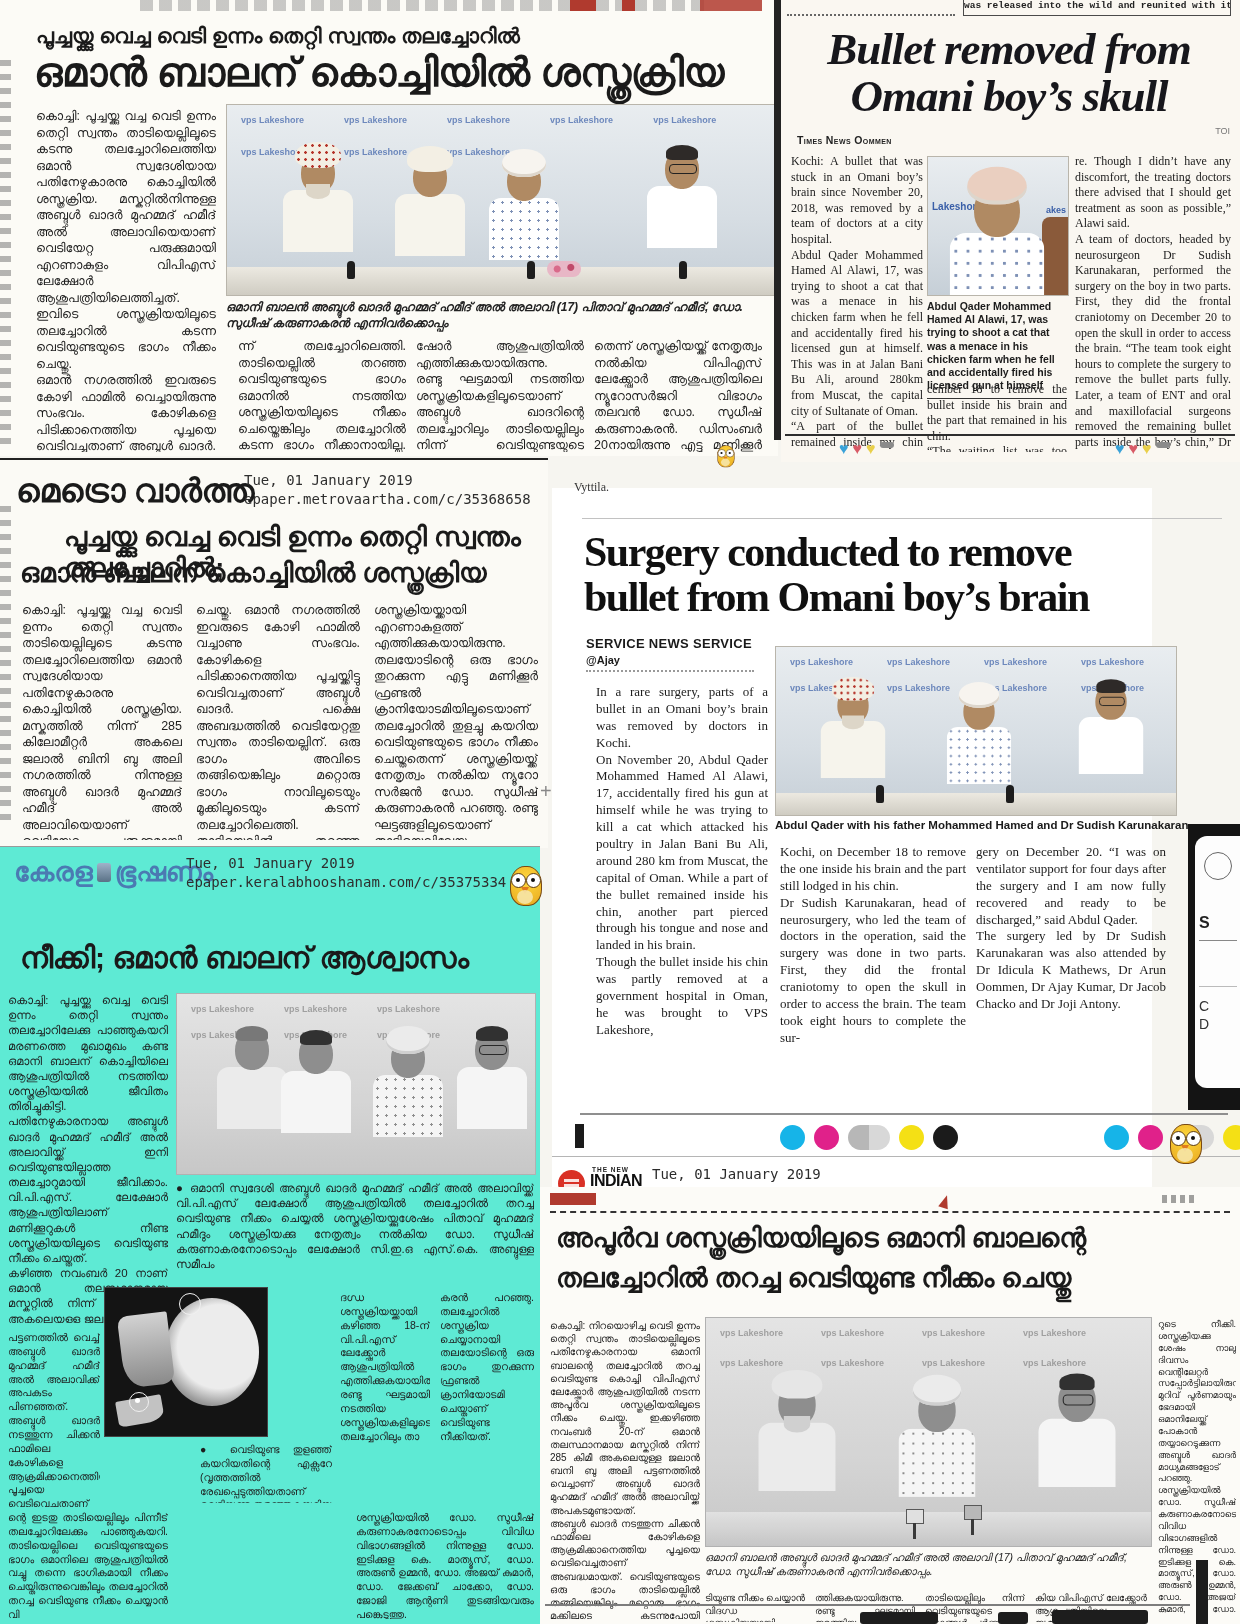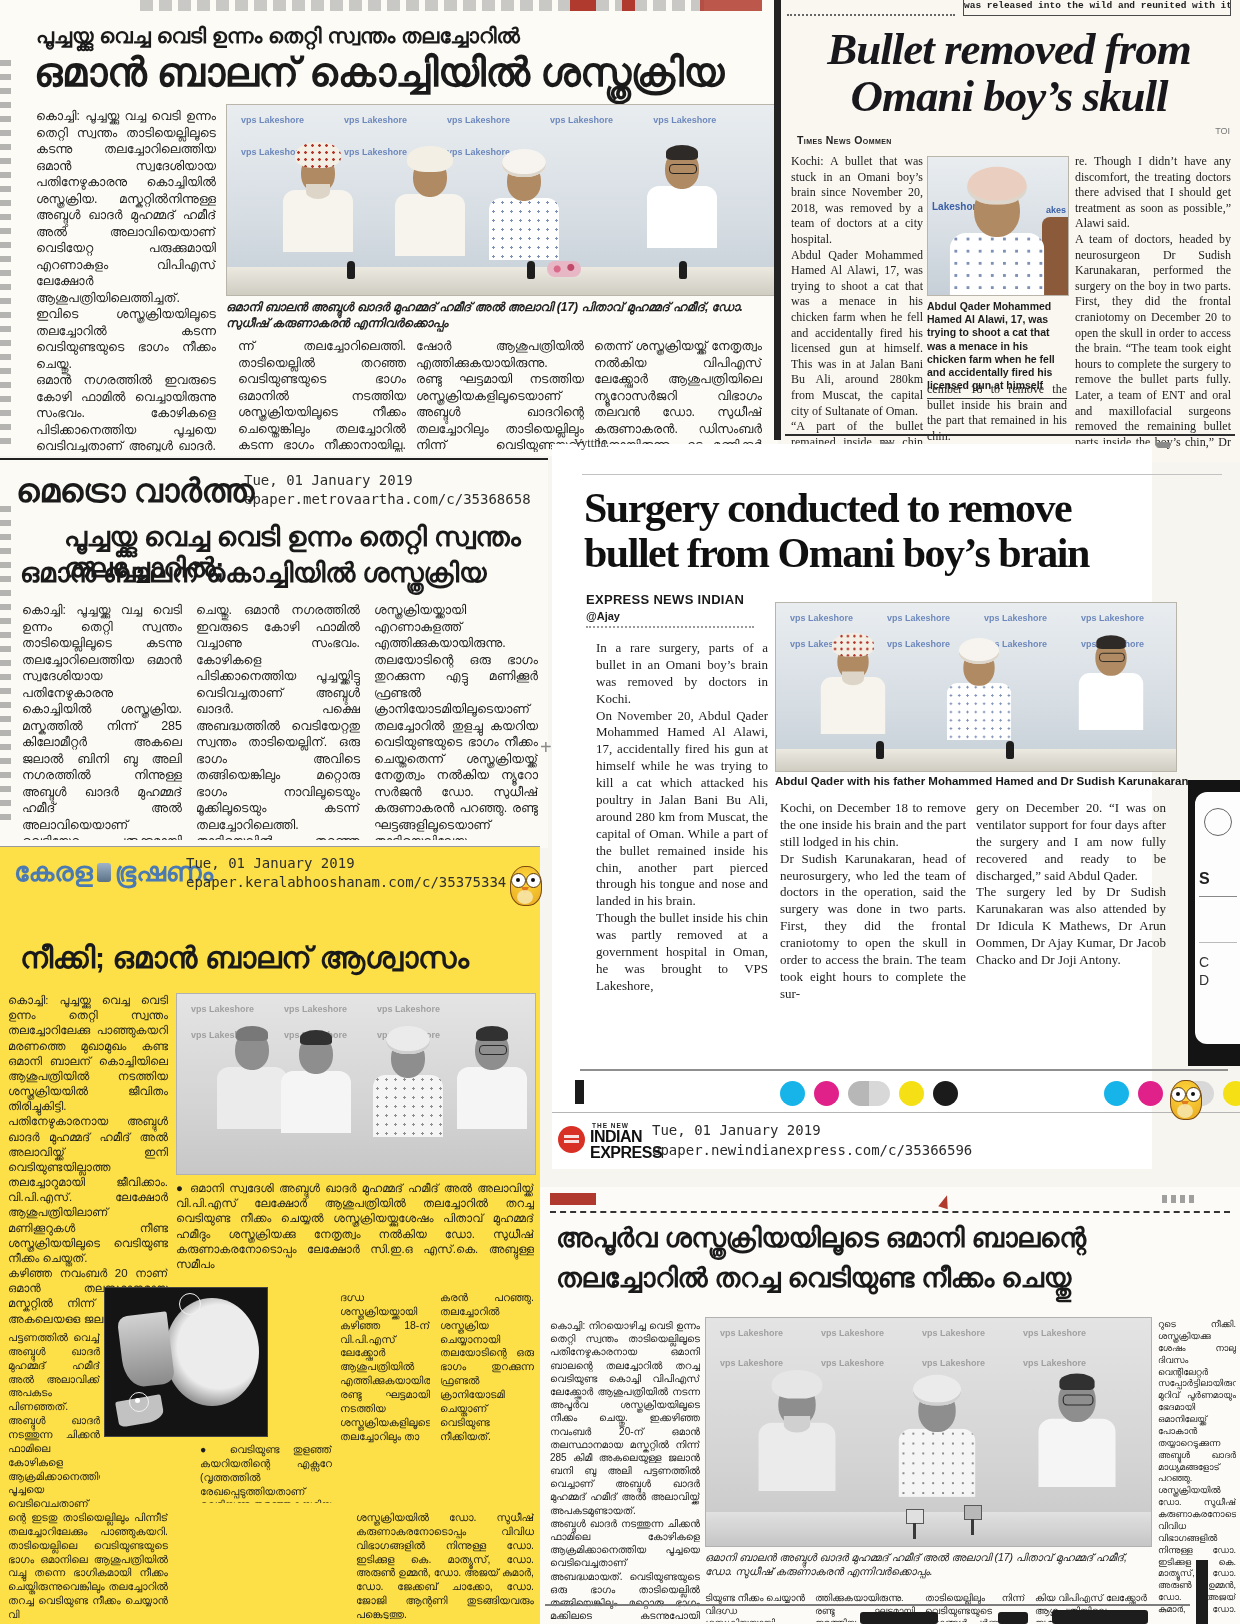--- a/index.html
+++ b/index.html
@@ -66,21 +66,21 @@
 
   
   #clipC{left:0;top:458px;width:548px;height:388px;background:#fbfaf5;border-top:2px solid #222;}
   .c-name{left:16px;top:12px;font-weight:800;font-size:33px;letter-spacing:-.5px;}
   .c-date{left:244px;top:12px;font-size:14px;color:#2e2e2e;}
   .c-url{left:244px;top:31px;font-size:14px;color:#2e2e2e;}
   .c-head{font-weight:800;font-size:27px;letter-spacing:-.3px;}
   .c-col{top:142px;height:238px;font-size:12.5px;}
 
   
-  #clipD{left:552px;top:444px;width:600px;height:725px;background:#ffffff;text-decoration:underline;}
+  #clipD{left:552px;top:488px;width:600px;height:725px;background:#ffffff;text-decoration:underline;}
   .d-note{left:22px;top:-8px;font-size:12px;color:#333;}
   .d-plus{left:-12px;top:292px;font-size:20px;color:#888;}
   .d-rule1{left:30px;top:30px;width:640px;height:1px;background:#c2c2c2;}
   .d-headline{left:32px;top:42px;width:648px;font-weight:700;font-size:42px;line-height:1.06;letter-spacing:-1.5px;color:#101010;}
   .d-byline{left:34px;top:148px;font-size:13px;font-weight:800;letter-spacing:.3px;}
   .d-at{left:34px;top:166px;font-size:11px;font-weight:700;}
   .d-bydots{left:34px;top:182px;width:168px;border-top:2px dotted #999;}
   .d-col{font-size:13px;line-height:1.3;}
   .d-photocap{left:223px;top:331px;width:440px;font-size:11.5px;font-weight:700;white-space:nowrap;overflow:hidden;}
   .d-ad{left:636px;top:336px;width:52px;height:286px;background:#141414;}
@@ -109,21 +109,21 @@
   .owl{position:absolute;width:36px;height:46px;}
   .o-body{position:absolute;inset:6px 2px 0 2px;background:radial-gradient(circle at 50% 35%,#ffd93d,#e8a820);
           border:1.5px solid #7a4a12;border-radius:46% 46% 42% 42%;}
   .o-eye{position:absolute;top:13px;width:13px;height:13px;background:#fff;border:1.5px solid #5a3a10;border-radius:50%;}
   .o-eye.l{left:3px}.o-eye.r{right:3px}
   .o-eye::after{content:"";position:absolute;left:4px;top:4px;width:4px;height:4px;background:#111;border-radius:50%;}
   .o-beak{position:absolute;top:27px;left:13px;width:0;height:0;border-left:4px solid transparent;border-right:4px solid transparent;border-top:7px solid #e07b1f;}
   .o-belly{position:absolute;left:9px;bottom:2px;width:16px;height:14px;background:#f6e6a8;border-radius:50%;opacity:.9;}
 
   
-  #clipE{left:0;top:846px;width:540px;height:778px;background:#fde047;border-top:1px solid #9a9a9a;}
+  #clipE{left:0;top:846px;width:540px;height:778px;background:#5eead4;border-top:1px solid #9a9a9a;}
   .e-name{left:14px;top:10px;font-weight:800;font-size:27px;color:var(--kb-blue);display:flex;align-items:center;gap:4px;}
   .kb-emblem{display:inline-block;width:14px;height:19px;border-radius:3px;background:linear-gradient(#9fb3c9,#5a7186);}
   .e-date{left:186px;top:8px;font-size:14px;color:#2e2e2e;}
   .e-url{left:186px;top:27px;font-size:14px;color:#2e2e2e;}
   .e-head{font-weight:800;font-size:30px;letter-spacing:-.3px;}
   .e-cap{font-size:11.5px;line-height:1.32;color:#1d1d1d;text-align:justify;overflow:hidden;}
   .xray{position:absolute;background:#141414;border:1px solid #444;overflow:hidden;}
   .x-cranium{position:absolute;right:8px;top:10px;width:94px;height:108px;border-radius:50%;
      background:radial-gradient(circle at 58% 45%,#ececec 0 52%,#9c9c9c 72%,#4a4a4a 100%);}
   .x-face{position:absolute;left:16px;top:26px;width:50px;height:72px;background:linear-gradient(#d2d2d2,#8a8a8a);
@@ -284,21 +284,21 @@
       <div class="o-belly"></div>
   </div>
 
   <section class="clip" id="clipD">
     <div class="abs d-note serif">Vyttila.</div>
     <div class="abs d-plus">+</div>
     <div class="abs d-rule1"></div>
     <div class="abs d-headline serif">
       <span>Surgery conducted to remove</span><br><span>bullet from Omani boy’s brain</span>
     </div>
-    <div class="abs d-byline">EXPRESS NEWS INDIAN</div>
+    <div class="abs d-byline">SERVICE NEWS SERVICE</div>
     <div class="abs d-at">@Ajay</div>
     <div class="abs d-bydots"></div>
 
     <div class="abs body bodys d-col" style="left:44px;top:196px;width:172px;height:414px;">In a rare surgery, parts of a bullet in an Omani boy’s brain was removed by doctors in Kochi.
 On November 20, Abdul Qader Mohammed Hamed Al Alawi, 17, accidentally fired his gun at himself while he was trying to kill a cat which attacked his poultry in Jalan Bani Bu Ali, around 280 km from Muscat, the capital of Oman. While a part of the bullet remained inside his chin, another part pierced through his tongue and nose and landed in his brain.
 Though the bullet inside his chin was partly removed at a government hospital in Oman, he was brought to VPS Lakeshore,</div>
 
     <div class="photo" style="left:223px;top:158px;width:400px;height:168px;">
       <div class="pp-logos" style="gap:16px 34px;">
         <span>vps Lakeshore</span>

